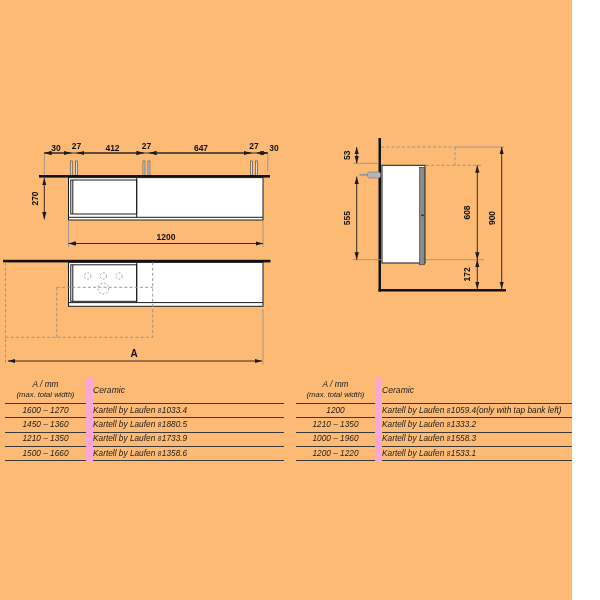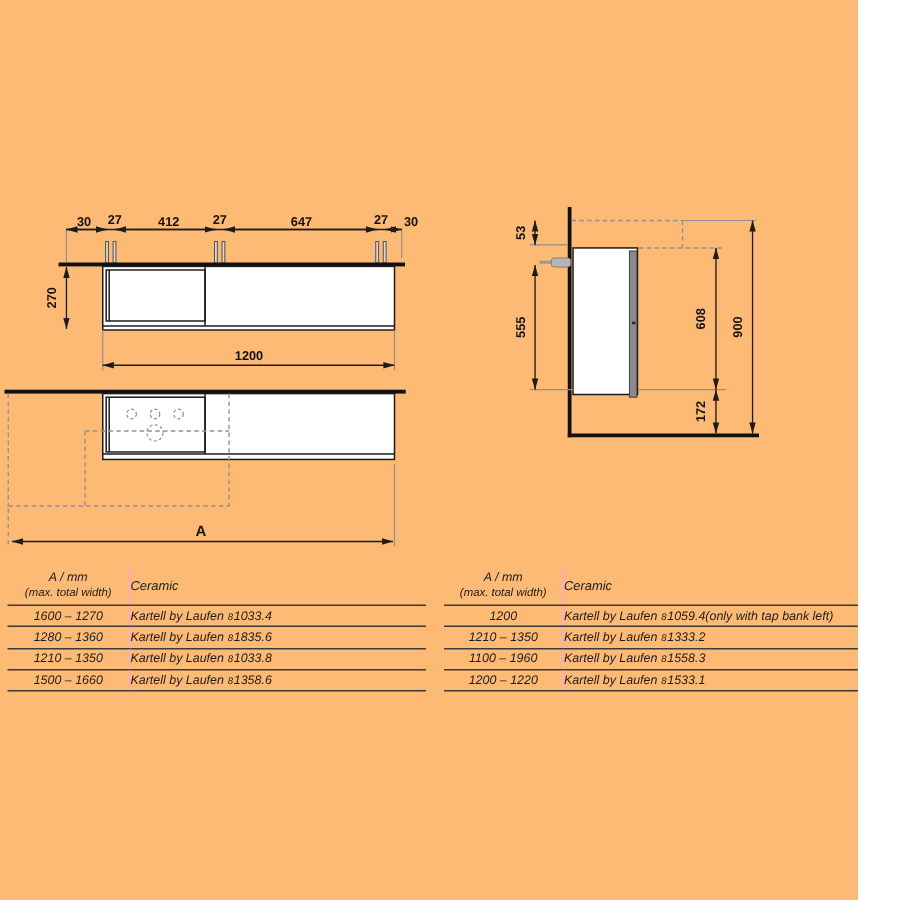--- a/index.html
+++ b/index.html
@@ -23,21 +23,21 @@
   .tbl{position:absolute;top:377px;border-collapse:collapse;table-layout:fixed;
        font-size:8.3px;color:#1c1c1c;line-height:1.2;font-style:italic;}
   #tbl-left{left:5px;width:279px;}
   #tbl-right{left:296px;width:302px;}
   .tbl th,.tbl td{border-bottom:1px solid #3a3a3a;padding:0;font-weight:normal;}
   .tbl th{height:26px;vertical-align:middle;}
   .tbl td{height:13.3px;}
   .c1{text-align:center;}
   #tbl-left .c1{width:81px;}
   #tbl-right .c1{width:79px;}
-  .c2{border-left:1px solid #f9a8d4;padding-left:6px;text-align:left;white-space:nowrap;}
+  .c2{border-left:7px solid #f9a8d4;padding-left:6px;text-align:left;white-space:nowrap;}
   .hdr1{font-size:8.3px;}
   .hdr2{font-size:7.6px;}
   th.c2{font-size:8.6px;}
   .sub8{font-size:6.4px;margin-left:2.5px;margin-right:0.5px;}
 </style>
 </head>
 <body>
 
 <div id="page">
 
@@ -184,26 +184,26 @@
       </th>
       <th class="c2">Ceramic</th>
     </tr>
   </thead>
   <tbody>
     <tr>
       <td class="c1">1600 – 1270</td>
       <td class="c2"><span>Kartell by Laufen</span><span class="sub8">8</span><span>1033.4</span><span></span></td>
     </tr>
     <tr>
-      <td class="c1">1280 – 1360</td>
-      <td class="c2"><span>Kartell by Laufen</span><span class="sub8">8</span><span>1835.6</span><span></span></td>
+      <td class="c1">1450 – 1360</td>
+      <td class="c2"><span>Kartell by Laufen</span><span class="sub8">8</span><span>1880.5</span><span></span></td>
     </tr>
     <tr>
       <td class="c1">1210 – 1350</td>
-      <td class="c2"><span>Kartell by Laufen</span><span class="sub8">8</span><span>1033.8</span><span></span></td>
+      <td class="c2"><span>Kartell by Laufen</span><span class="sub8">8</span><span>1733.9</span><span></span></td>
     </tr>
     <tr>
       <td class="c1">1500 – 1660</td>
       <td class="c2"><span>Kartell by Laufen</span><span class="sub8">8</span><span>1358.6</span><span></span></td>
     </tr>
   </tbody>
 </table>
 
 <table class="tbl" id="tbl-right">
   <thead>
@@ -218,21 +218,21 @@
   <tbody>
     <tr>
       <td class="c1">1200</td>
       <td class="c2"><span>Kartell by Laufen</span><span class="sub8">8</span><span>1059.4</span><span>(only with tap bank left)</span></td>
     </tr>
     <tr>
       <td class="c1">1210 – 1350</td>
       <td class="c2"><span>Kartell by Laufen</span><span class="sub8">8</span><span>1333.2</span><span></span></td>
     </tr>
     <tr>
-      <td class="c1">1100 – 1960</td>
+      <td class="c1">1000 – 1960</td>
       <td class="c2"><span>Kartell by Laufen</span><span class="sub8">8</span><span>1558.3</span><span></span></td>
     </tr>
     <tr>
       <td class="c1">1200 – 1220</td>
       <td class="c2"><span>Kartell by Laufen</span><span class="sub8">8</span><span>1533.1</span><span></span></td>
     </tr>
   </tbody>
 </table>
 
 </div>

